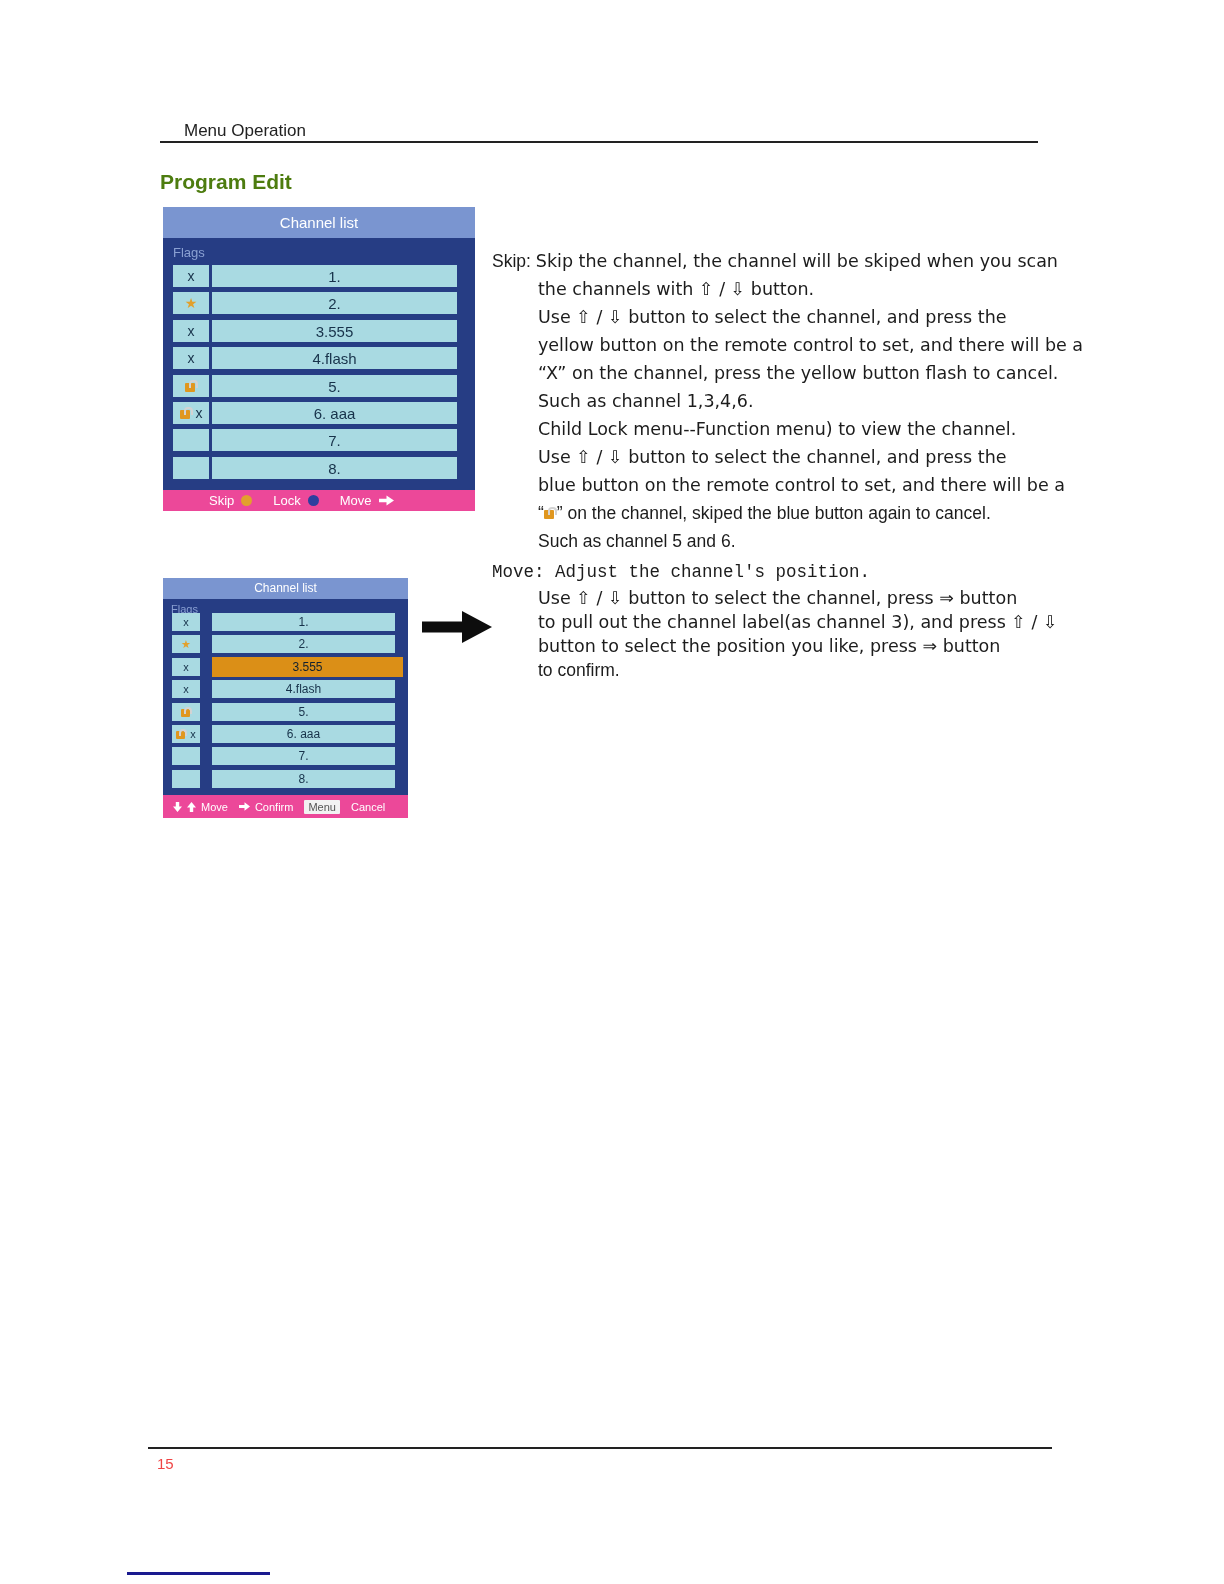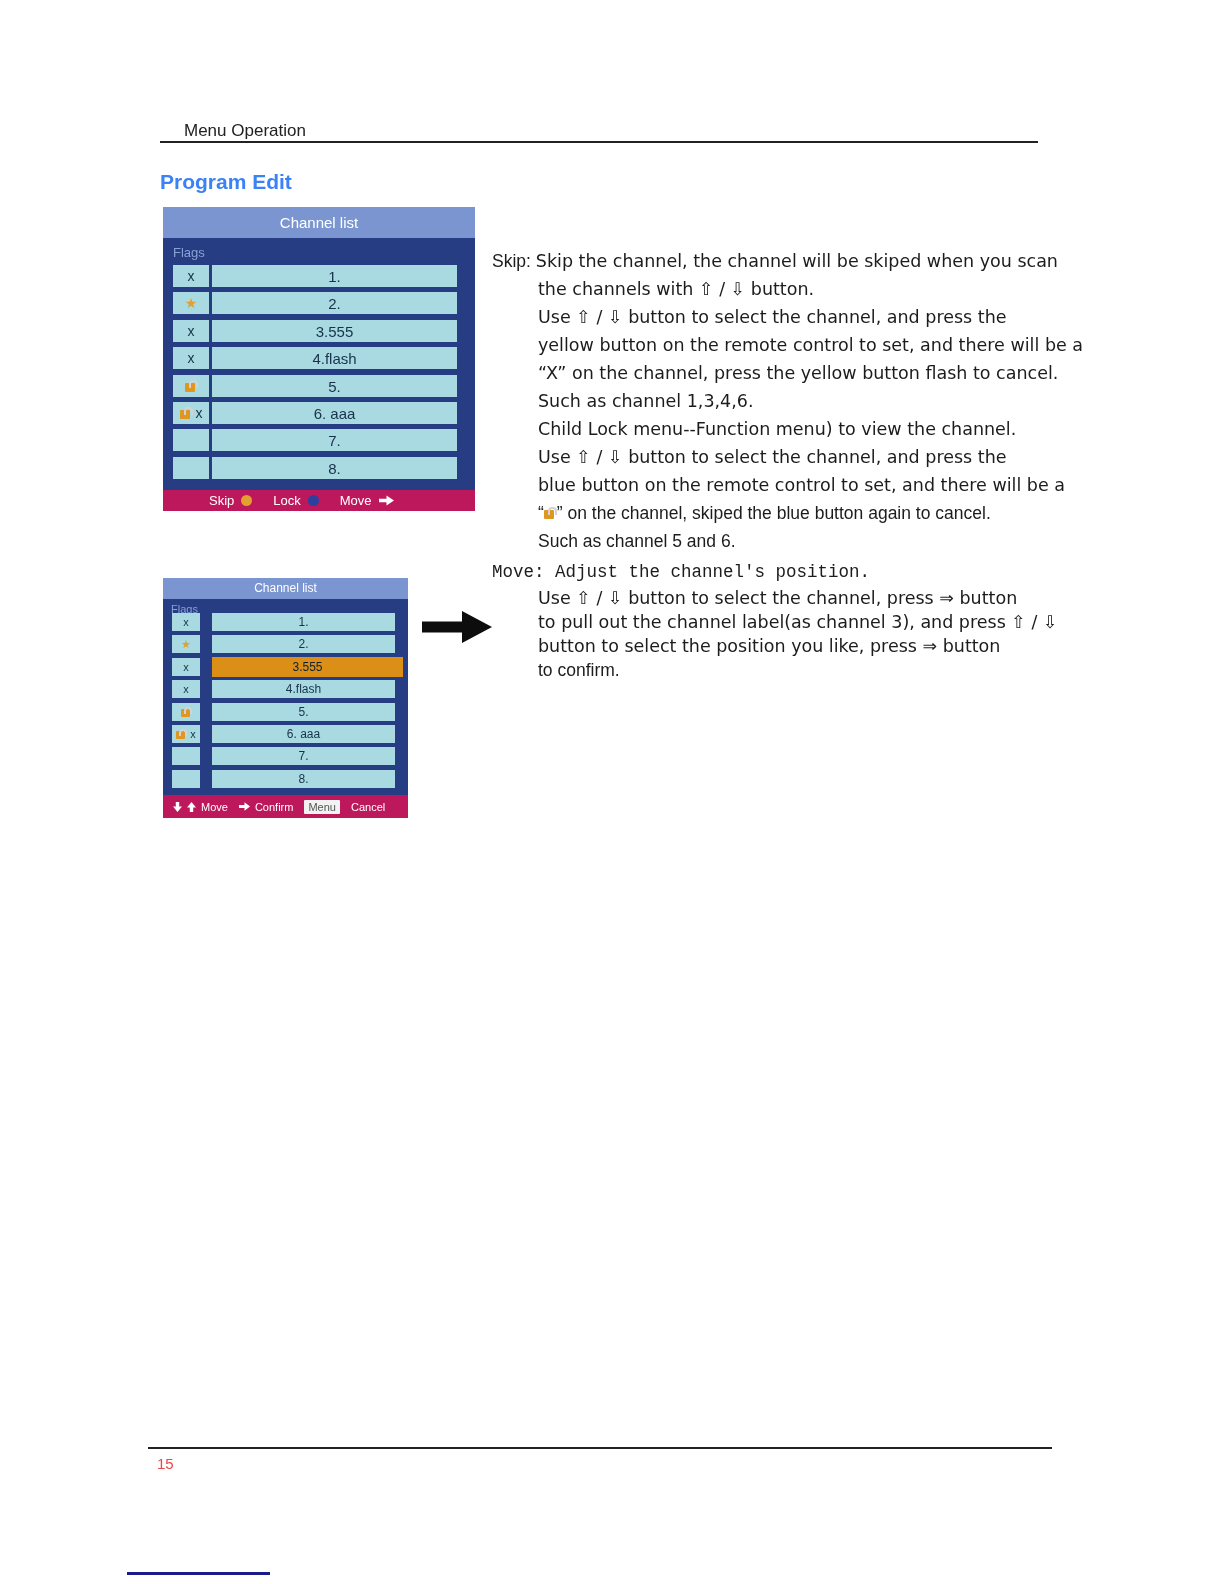--- a/index.html
+++ b/index.html
@@ -2,38 +2,38 @@
 <html><head>
 <meta charset="utf-8">
 <style>
   html,body{margin:0;padding:0;background:#ffffff;}
   .page{position:relative;width:1224px;height:1584px;background:#ffffff;
         font-family:"Liberation Sans", sans-serif;color:#1c1c1c;overflow:hidden;}
 
   
   .doc-header{position:absolute;left:160px;top:121px;font-size:17px;color:#222;margin-left:24px;}
   .doc-header-rule{position:absolute;left:160px;top:141px;width:878px;height:2px;background:#222;}
-  .section-title{position:absolute;left:160px;top:170px;font-size:21px;font-weight:bold;color:#3b82f6;}
+  .section-title{position:absolute;left:160px;top:170px;font-size:21px;font-weight:bold;color:#4d7c0f;}
   .footer-rule{position:absolute;left:148px;top:1447px;width:904px;height:2px;background:#222;}
   .page-number{position:absolute;left:157px;top:1455px;font-size:15px;color:#ef4444;}
   .bottom-left-line{position:absolute;left:127px;top:1572px;width:143px;height:3px;background:#1a1a8f;}
 
   
   .clist{position:absolute;background:#263d84;}
   .clist1{left:163px;top:207px;width:312px;height:304px;}
   .clist .titlebar{position:absolute;left:0;top:0;width:100%;background:#7a95d0;color:#ffffff;text-align:center;}
   .clist1 .titlebar{height:31px;line-height:31px;font-size:15px;}
   .clist .flags-label{position:absolute;color:#8aa0d2;}
   .clist1 .flags-label{left:10px;top:38px;font-size:13px;}
   .cell{position:absolute;background:#a9dae2;}
   .flagcell{display:flex;align-items:center;justify-content:center;gap:3px;color:#17324a;}
   .maincell{display:flex;align-items:center;justify-content:center;color:#17324a;}
   .clist1 .flagcell{left:10px;width:36px;height:22px;font-size:14px;}
   .clist1 .maincell{left:49px;width:245px;height:22px;font-size:15px;}
-  .clist .footerbar{position:absolute;left:0;bottom:0;width:100%;background:#be185d;color:#ffffff;
+  .clist .footerbar{position:absolute;left:0;bottom:0;width:100%;background:#ec4899;color:#ffffff;
                     display:flex;align-items:center;}
   .clist1 .footerbar{height:21px;font-size:13px;padding-left:46px;box-sizing:border-box;gap:7px;}
   .dot{display:inline-block;width:11px;height:11px;border-radius:50%;}
   .dot-skip{background:#e2a02c;}
   .dot-lock{background:#2e3f9e;}
   .gap-lg{margin-left:14px;}
 
   
   .star{color:#e2a02c;line-height:1;}
   .clist1 .star{font-size:14px;}

